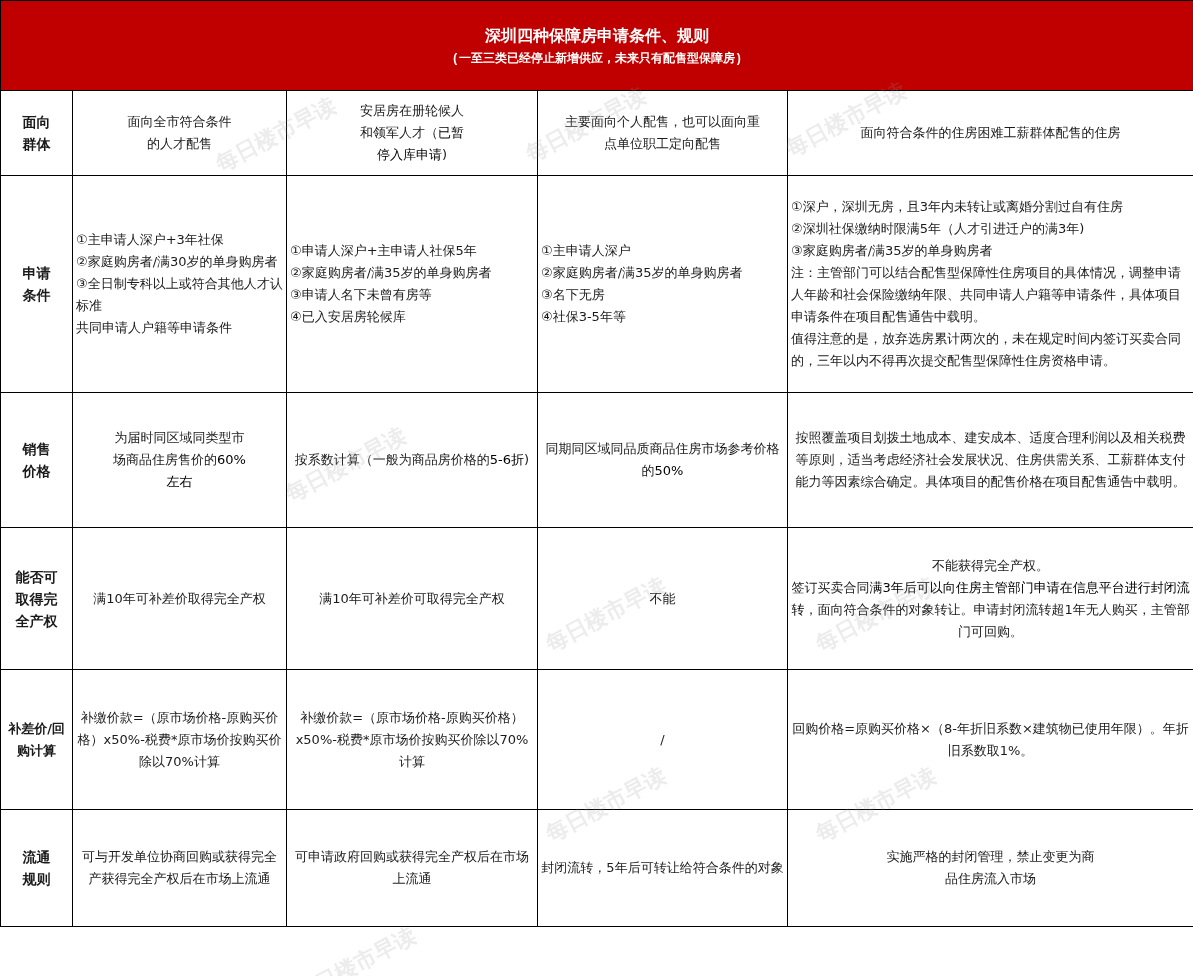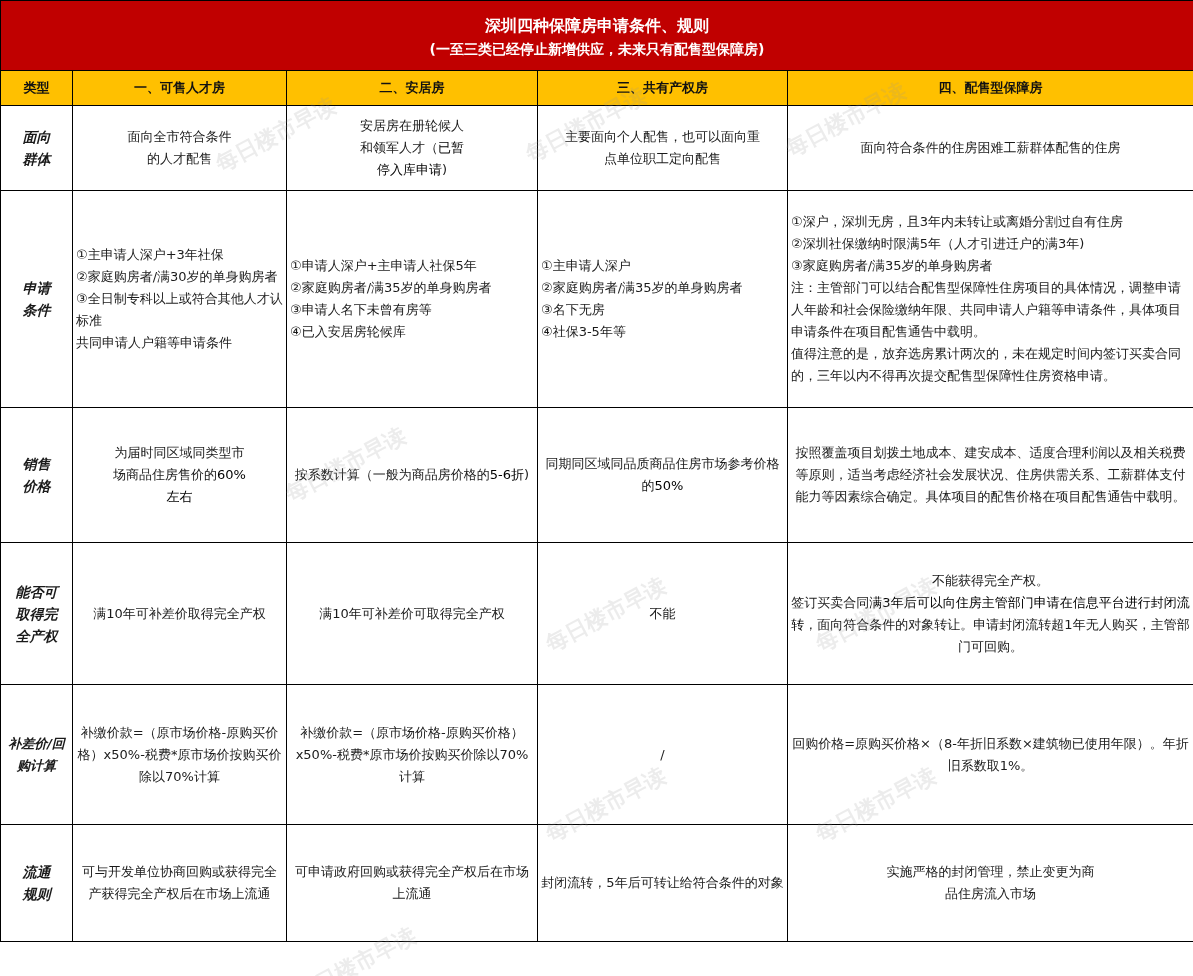--- a/index.html
+++ b/index.html
@@ -1,24 +1,24 @@
 <!DOCTYPE html>
 <html><head>
 <meta charset="utf-8">
 <style>
   html, body { margin: 0; padding: 0; background: #ffffff; }
   body { width: 1193px; height: 976px; overflow: hidden; position: relative;
          font-family: "DejaVu Sans", "Liberation Sans", sans-serif; color: #1a1a1a; }
   table { border-collapse: collapse; width: 1193px; table-layout: fixed; position: absolute; left: 0; top: 0; }
   td, th { border: 1.5px solid #000; padding: 0 3px; font-size: 13px; line-height: 22px; vertical-align: middle; }
-  .title-cell { background: #c00000; color: #ffffff; text-align: center; font-weight: bold; height: 53px; padding: 8px; }
+  .title-cell { background: #c00000; color: #ffffff; text-align: center; font-weight: bold; height: 53px; padding: 18px; }
   .title-main { font-size: 16px; line-height: 24px; display: block; padding-top: 3px; }
-  .title-sub { font-size: 14px; line-height: 22px; display: block; }
+  .title-sub { font-size: 12px; line-height: 22px; display: block; font-family: Liberation Mono, monospace; }
   .hdr th { background: #ffc000; font-weight: bold; font-size: 13px; height: 34px; text-align: center; color: #111; }
-  .rowlabel { font-weight: bold; text-align: center; font-size: 14px; line-height: 22px; padding: 8px 2px; font-style: italic; }
+  .rowlabel { font-weight: bold; text-align: center; font-size: 14px; line-height: 22px; padding: 8px 2px; }
   .c { text-align: center; }
   .l { text-align: left; }
   .red { color: #000000; }
   .line { display: block; }
   .wm { position: absolute; color: rgba(150,150,150,0.18); font-weight: bold; font-size: 22px;
         transform: rotate(-28deg); pointer-events: none; white-space: nowrap; }
 </style>
 </head>
 <body>
 
@@ -29,27 +29,20 @@
     <col style="width:251px">
     <col style="width:250px">
     <col style="width:406px">
   </colgroup>
   <tbody>
       <tr>
     <td colspan="5" class="title-cell">
       <span class="title-main">深圳四种保障房申请条件、规则</span>
       <span class="title-sub">(一至三类已经停止新增供应，未来只有配售型保障房)</span>
     </td>
-  </tr>
-  <tr class="hdr">
-    <th>类型</th>
-    <th>一、可售人才房</th>
-    <th>二、安居房</th>
-    <th>三、共有产权房</th>
-    <th>四、配售型保障房</th>
   </tr>
 
   <tr style="height:85px">
     <td class="rowlabel">
       <span class="line">面向</span>
           <span class="line">群体</span>
     </td>
     <td class="c">
       <span class="line">面向全市符合条件</span>
           <span class="line">的人才配售</span>

